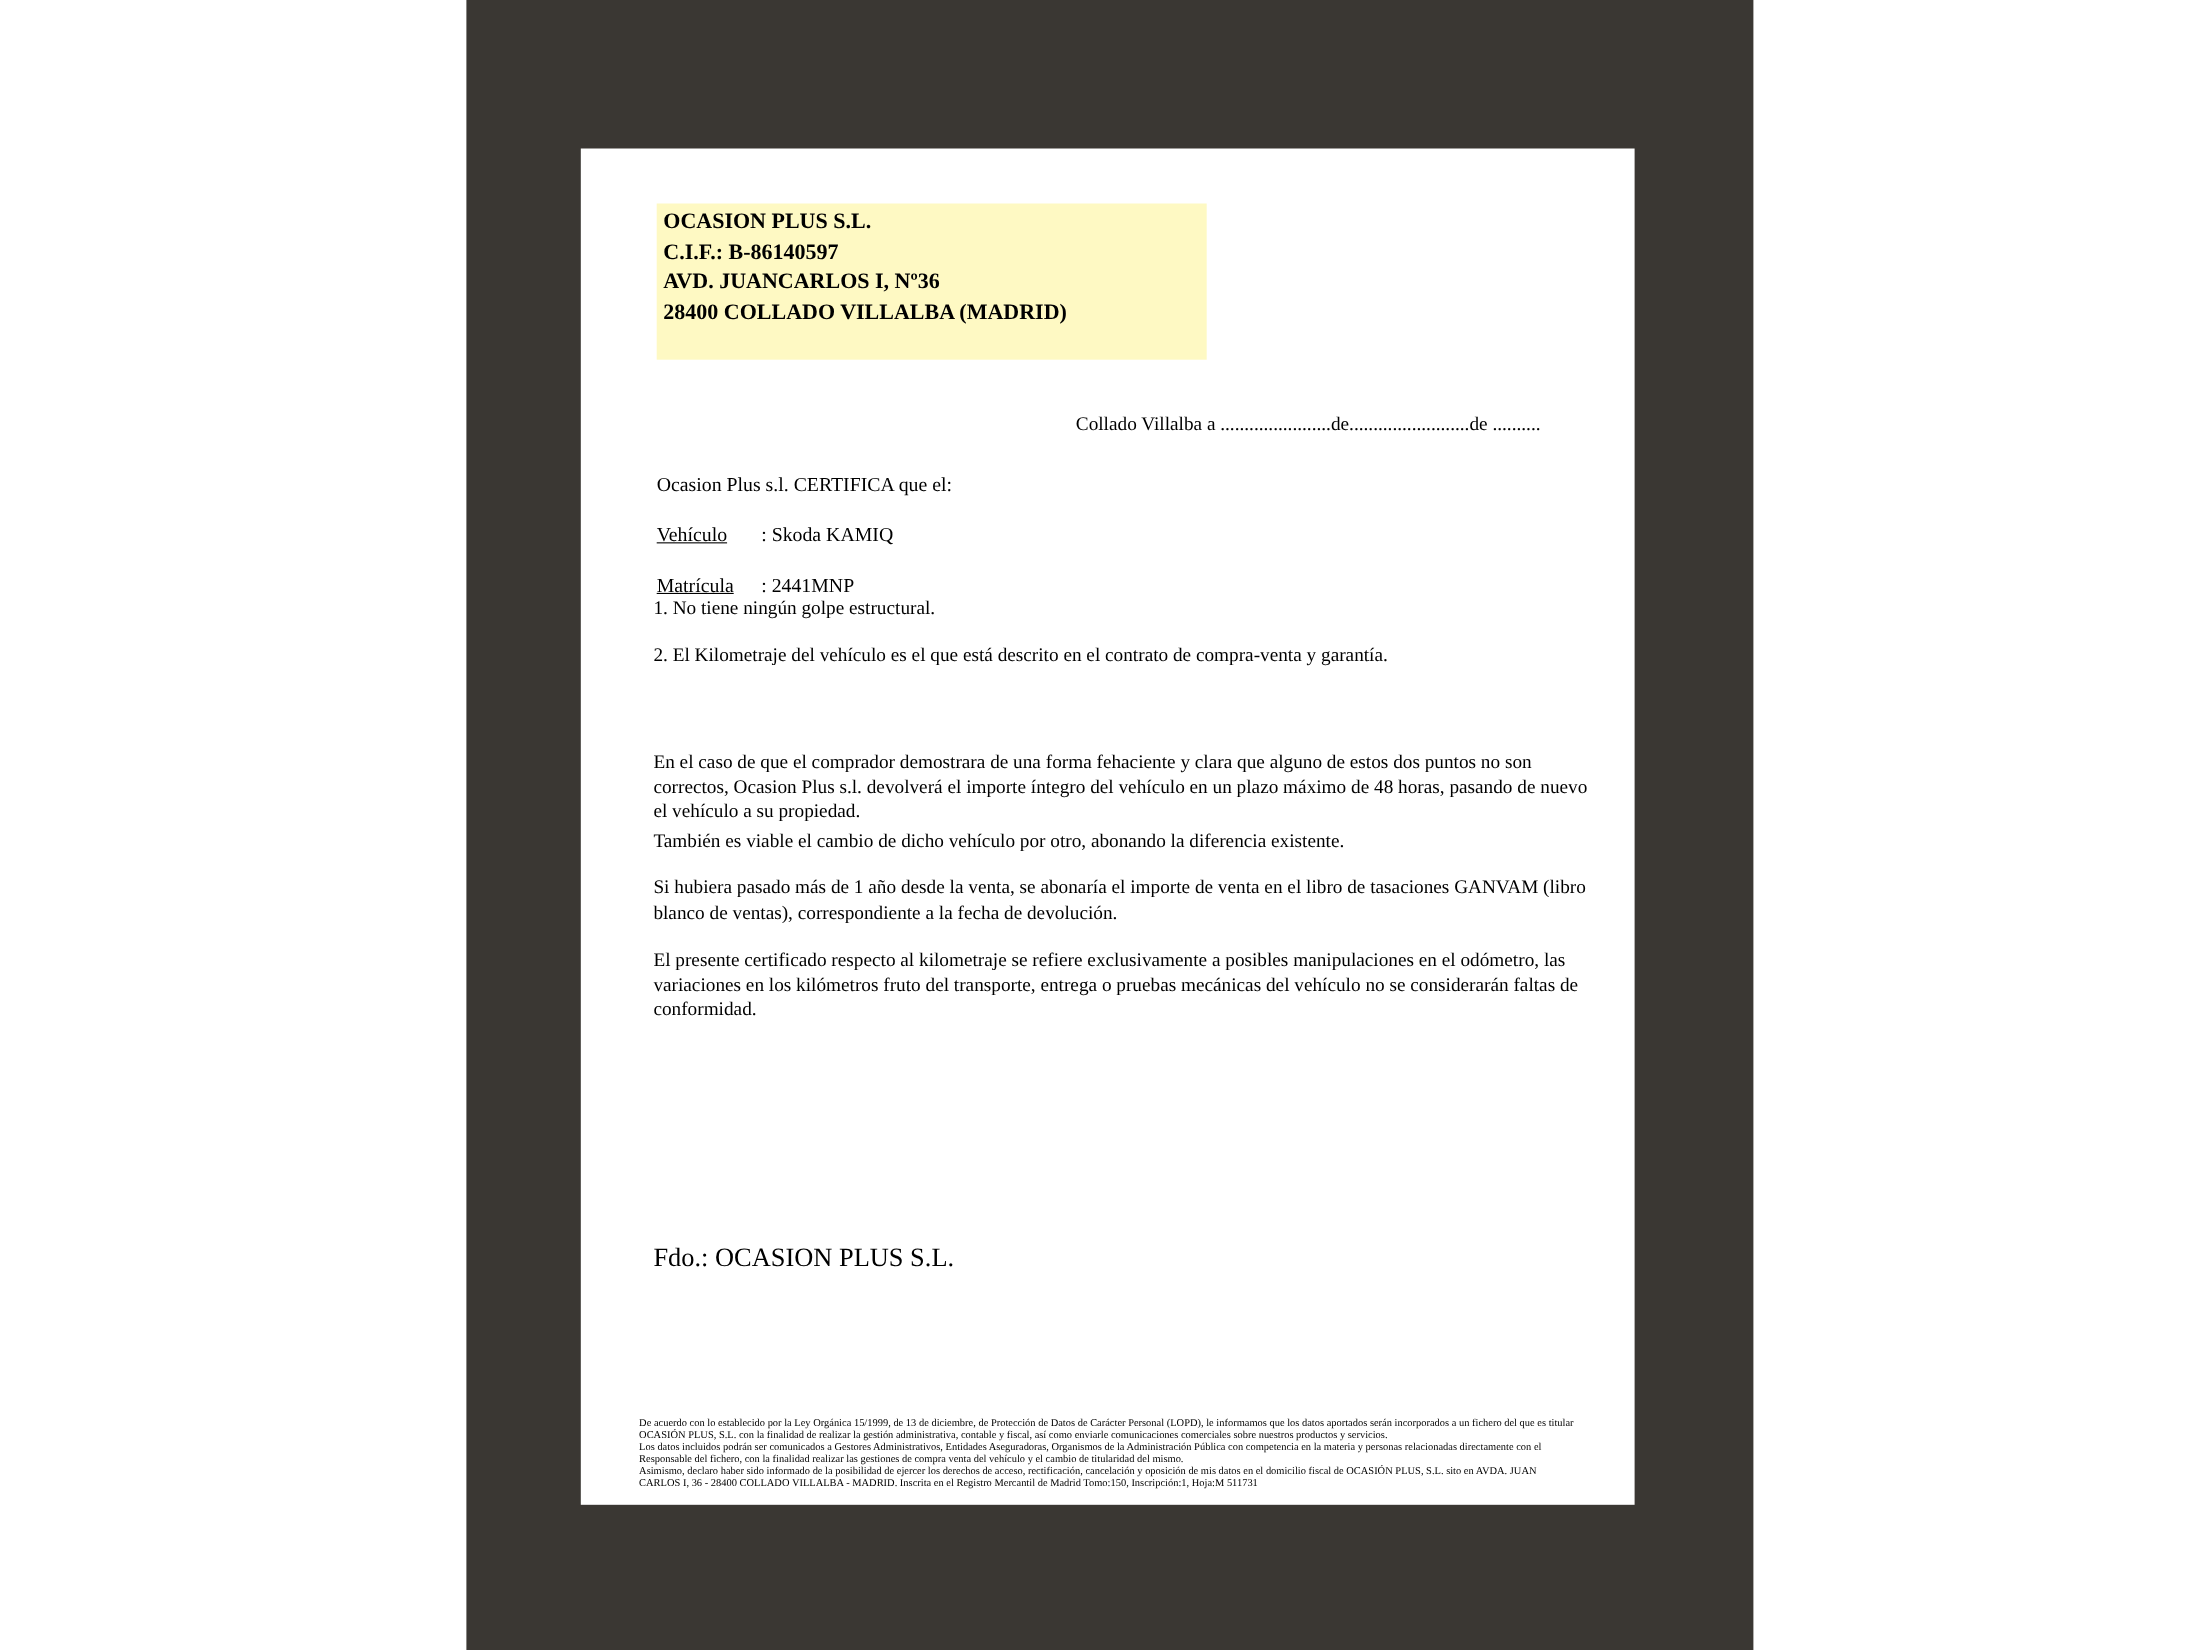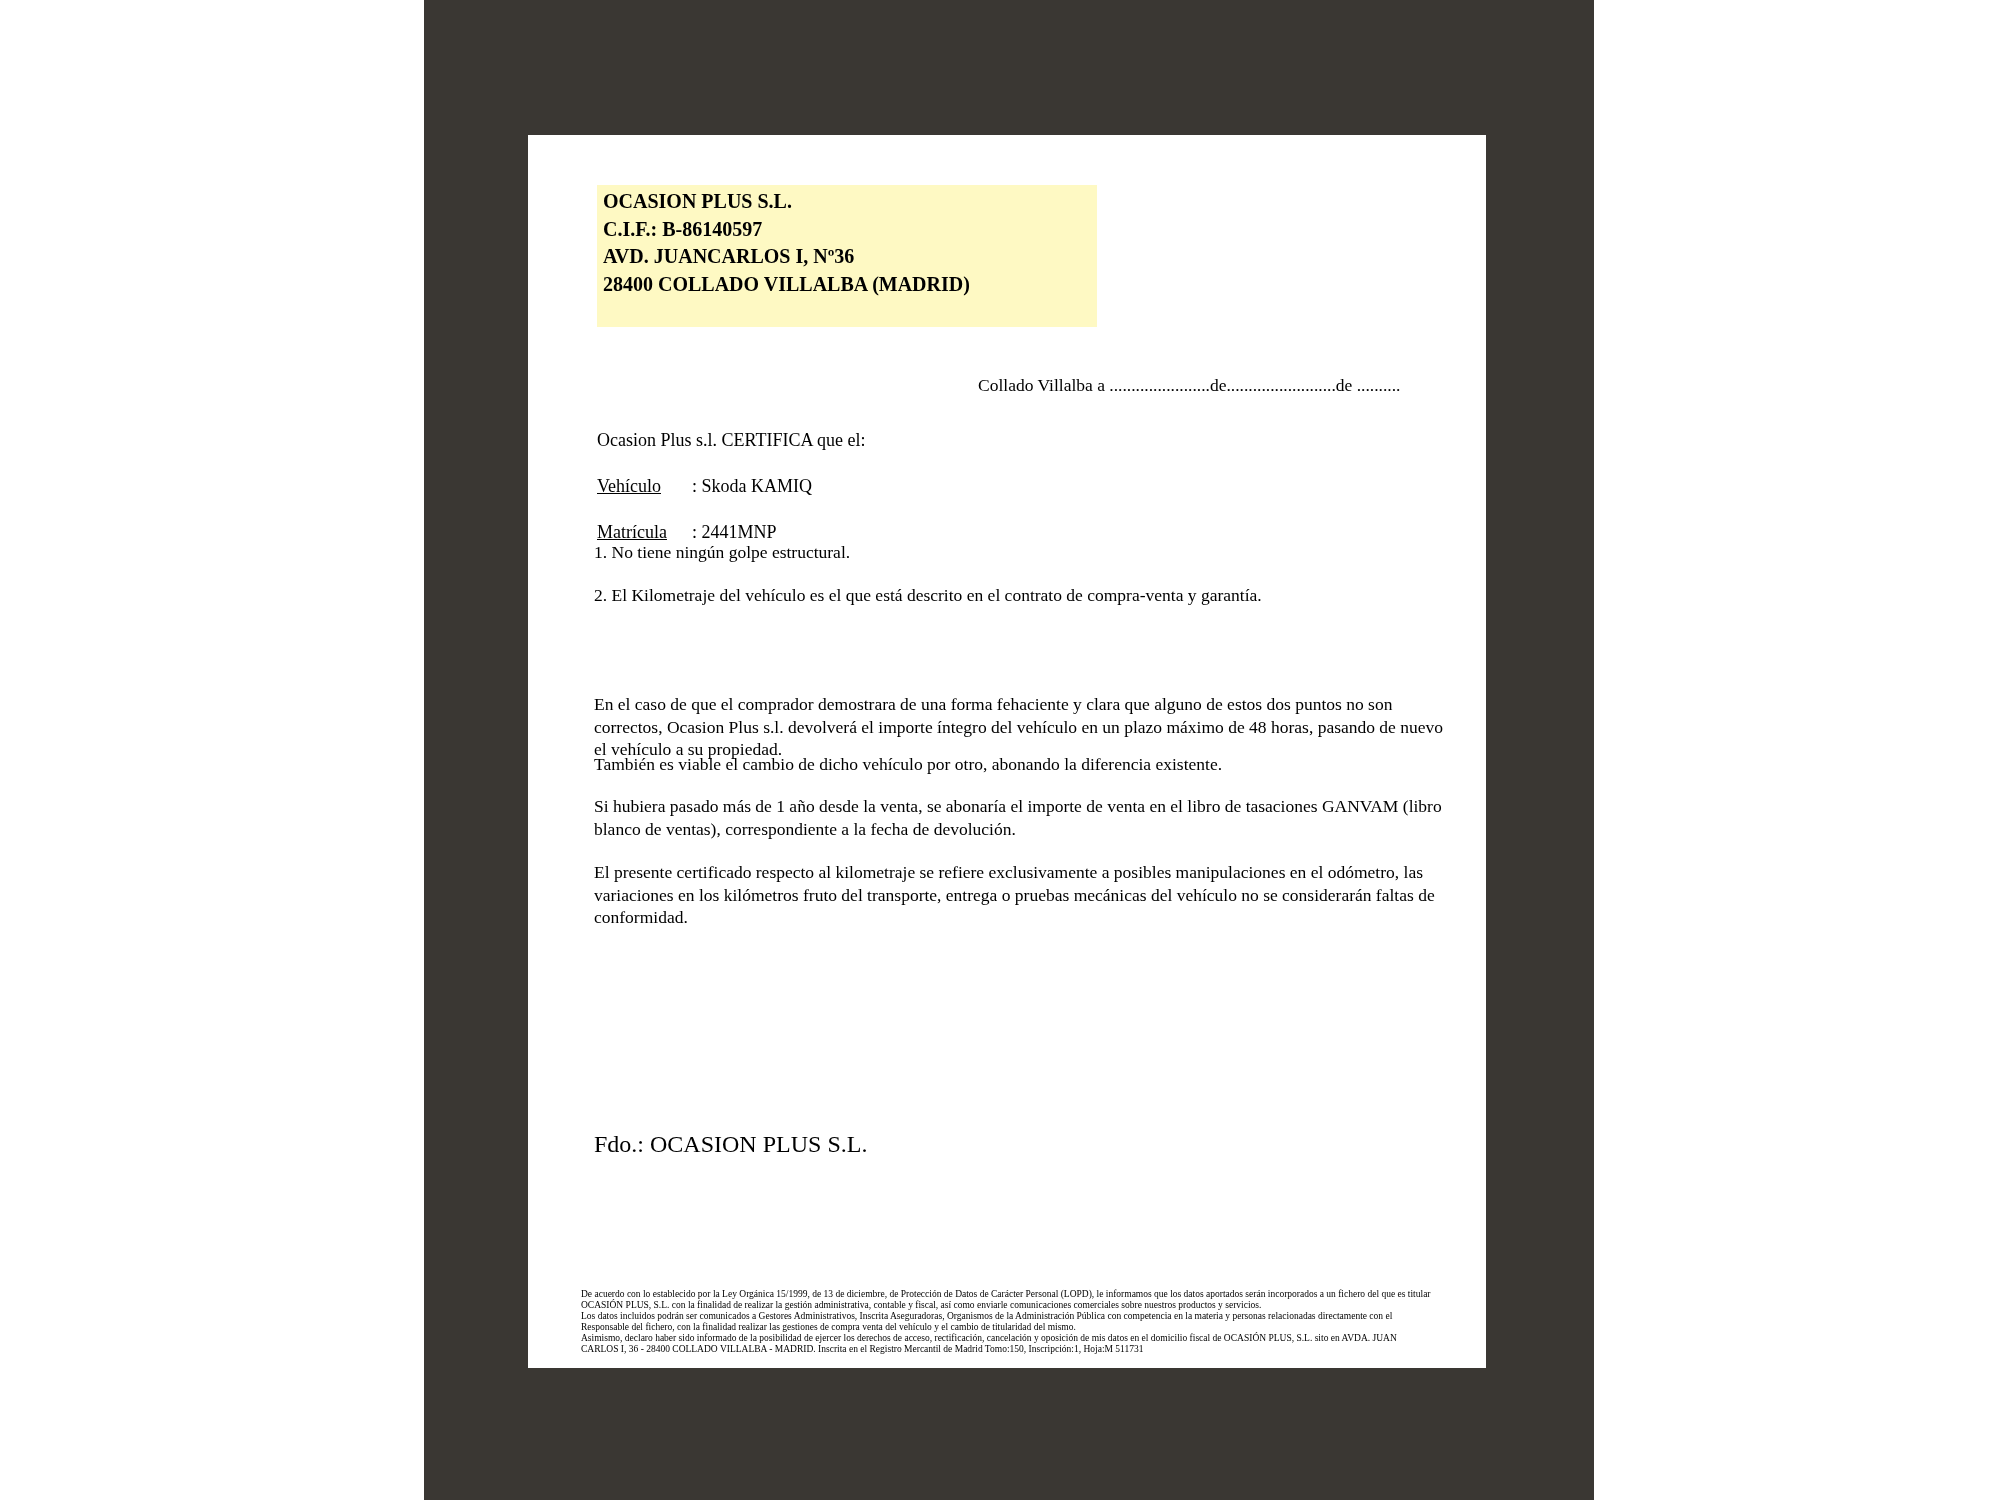--- a/index.html
+++ b/index.html
@@ -64,21 +64,21 @@
   .point-1 { top: 407px; }
   .point-2 { top: 450px; }
   .para {
     position: absolute;
     left: 66px;
     width: 856px;
     font-size: 17.5px;
     line-height: 22.5px;
     text-align: left;
   }
-  .para-1 { top: 558px; }
+  .para-1 { top: 546px; }
   .para-2 { top: 618px; }
   .para-3 { top: 660px; }
   .para-4 { top: 726px; }
   .signature-line {
     position: absolute;
     left: 66px; top: 996px;
     font-size: 24px;
     white-space: nowrap;
   }
   .legal-block {
@@ -119,20 +119,20 @@
     <div class="para para-1">En el caso de que el comprador demostrara de una forma fehaciente y clara que alguno de estos dos puntos no son correctos, Ocasion Plus s.l. devolverá el importe íntegro del vehículo en un plazo máximo de 48 horas, pasando de nuevo el vehículo a su propiedad.</div>
     <div class="para para-2">También es viable el cambio de dicho vehículo por otro, abonando la diferencia existente.</div>
     <div class="para para-3">Si hubiera pasado más de 1 año desde la venta, se abonaría el importe de venta en el libro de tasaciones GANVAM (libro blanco de ventas), correspondiente a la fecha de devolución.</div>
     <div class="para para-4">El presente certificado respecto al kilometraje se refiere exclusivamente a posibles manipulaciones en el odómetro, las variaciones en los kilómetros fruto del transporte, entrega o pruebas mecánicas del vehículo no se considerarán faltas de conformidad.</div>
 
     <div class="signature-line">Fdo.: OCASION PLUS S.L.</div>
 
     <div class="legal-block">
       <div class="legal-line">De acuerdo con lo establecido por la Ley Orgánica 15/1999, de 13 de diciembre, de Protección de Datos de Carácter Personal (LOPD), le informamos que los datos aportados serán incorporados a un fichero del que es titular</div>
       <div class="legal-line">OCASIÓN PLUS, S.L. con la finalidad de realizar la gestión administrativa, contable y fiscal, así como enviarle comunicaciones comerciales sobre nuestros productos y servicios.</div>
-      <div class="legal-line">Los datos incluidos podrán ser comunicados a Gestores Administrativos, Inscrita Aseguradoras, Organismos de la Administración Pública con competencia en la materia y personas relacionadas directamente con el</div>
+      <div class="legal-line">Los datos incluidos podrán ser comunicados a Gestores Administrativos, Entidades Aseguradoras, Organismos de la Administración Pública con competencia en la materia y personas relacionadas directamente con el</div>
       <div class="legal-line">Responsable del fichero, con la finalidad realizar las gestiones de compra venta del vehículo y el cambio de titularidad del mismo.</div>
       <div class="legal-line">Asimismo, declaro haber sido informado de la posibilidad de ejercer los derechos de acceso, rectificación, cancelación y oposición de mis datos en el domicilio fiscal de OCASIÓN PLUS, S.L. sito en AVDA. JUAN</div>
       <div class="legal-line">CARLOS I, 36 - 28400 COLLADO VILLALBA - MADRID. Inscrita en el Registro Mercantil de Madrid Tomo:150, Inscripción:1, Hoja:M 511731</div>
     </div>
 
   </div>
 </div>
 
 </body></html>

